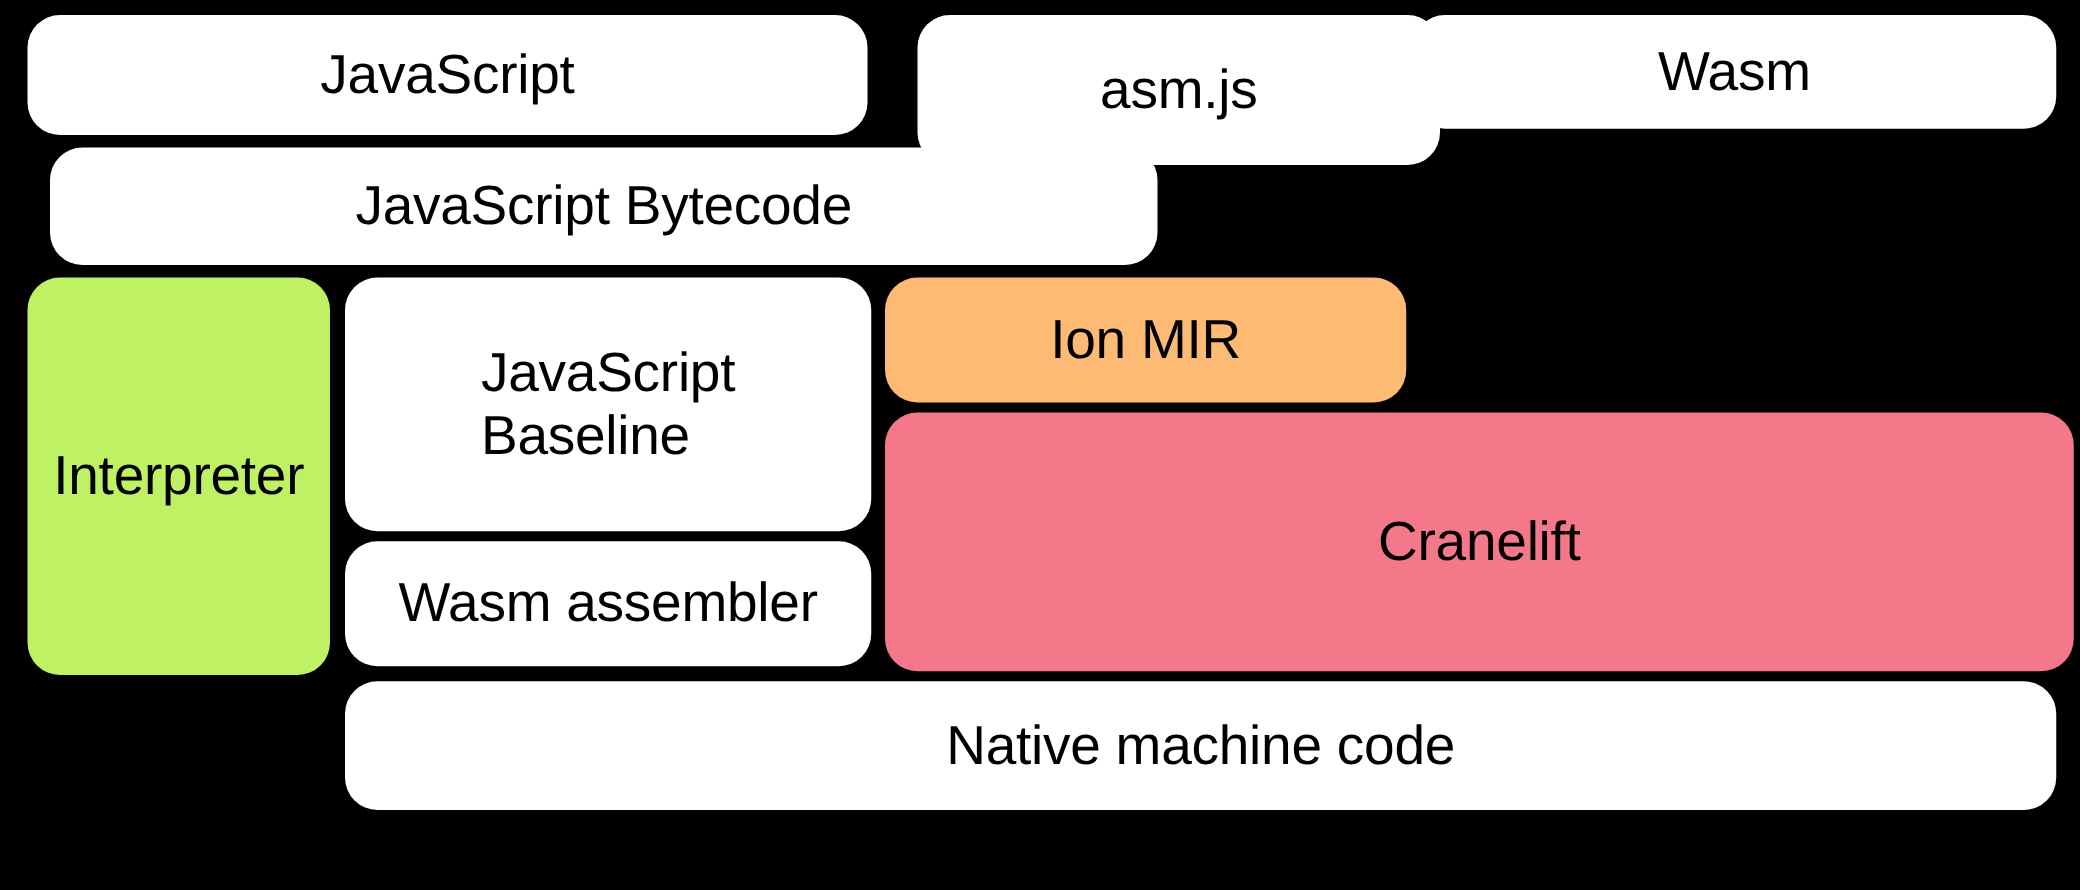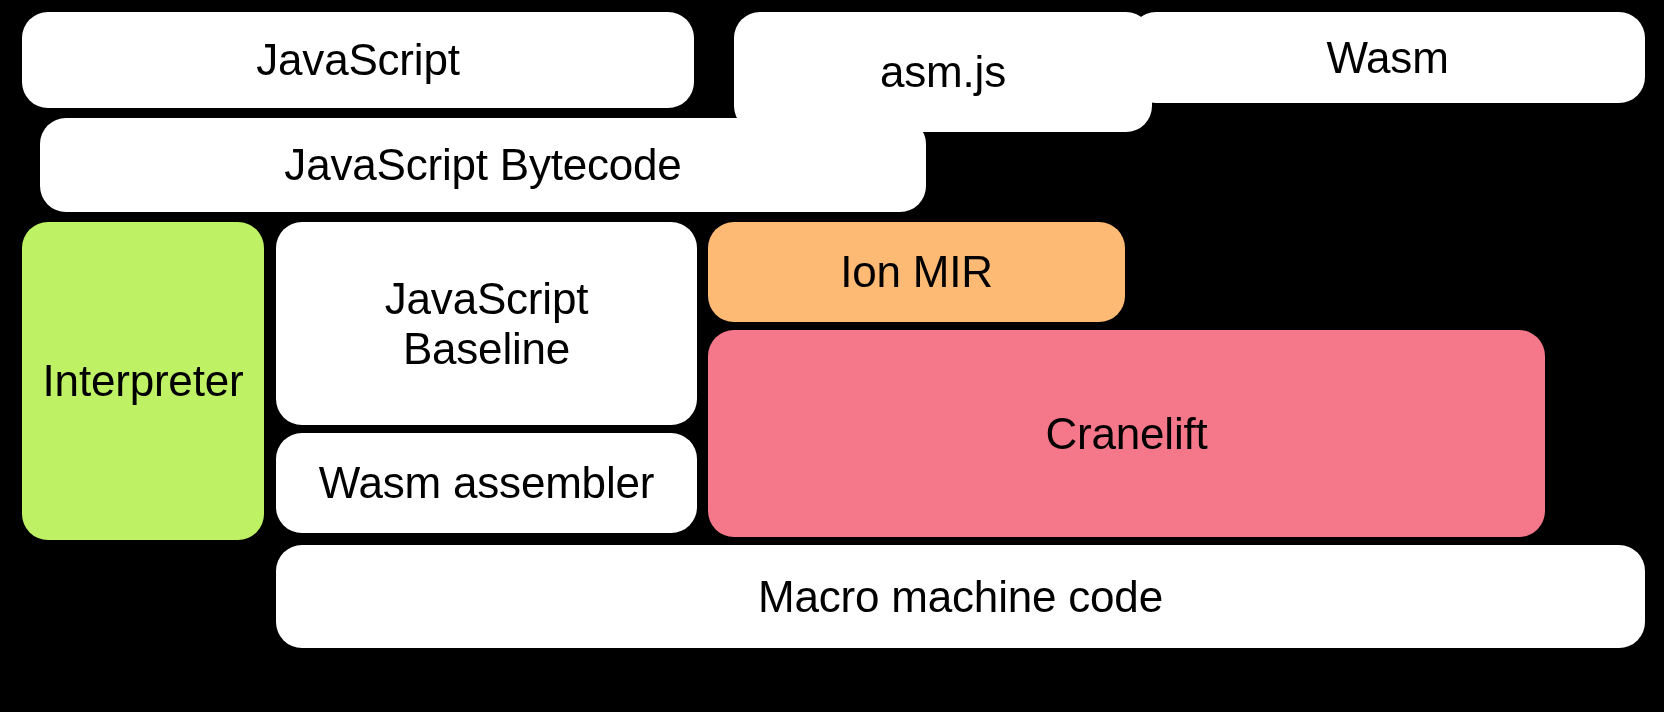--- a/index.html
+++ b/index.html
@@ -17,21 +17,20 @@
     height: 712px;
     background: #000000;
     overflow: hidden;
   }
   .node {
     position: absolute;
     box-sizing: border-box;
     display: flex;
     align-items: center;
     justify-content: center;
-    text-align: center;
     color: #000000;
     background: #ffffff;
     border-radius: 26px;
     font-family: "Liberation Sans", sans-serif;
     font-size: 44px;
     line-height: 1.12;
     font-weight: 400;
     letter-spacing: -0.2px;
     white-space: pre-line;
     padding: 0 10px;
@@ -51,18 +50,18 @@
     </div>
     <div style="position: absolute; left: 0px; top: 0px; width: 100%; height: 100%; pointer-events: none;">
       <div class="node" style="left: 40px; top: 118px; width: 886px; height: 94px; pointer-events: auto;">JavaScript Bytecode</div>
     </div>
     <div style="position: absolute; left: 0px; top: 0px; width: 100%; height: 100%; pointer-events: none;">
       <div class="node gray" style="left: 22px; top: 222px; width: 242px; height: 318px; pointer-events: auto;">Interpreter</div>
       <div class="node" style="left: 276px; top: 222px; width: 421px; height: 203px; pointer-events: auto;">JavaScript
 Baseline</div>
       <div class="node" style="left: 276px; top: 433px; width: 421px; height: 100px; pointer-events: auto;">Wasm assembler</div>
       <div class="node green" style="left: 708px; top: 222px; width: 417px; height: 100px; pointer-events: auto;">Ion MIR</div>
-      <div class="node pink" style="left: 708px; top: 330px; width: 837px; height: 207px; pointer-events: auto;">Cranelift</div>
+      <div class="node pink" style="left: 708px; top: 330px; width: 951px; height: 207px; pointer-events: auto;">Cranelift</div>
     </div>
     <div style="position: absolute; left: 0px; top: 0px; width: 100%; height: 100%; pointer-events: none;">
-      <div class="node" style="left: 276px; top: 545px; width: 1369px; height: 103px; pointer-events: auto;">Macro machine code</div>
+      <div class="node" style="left: 276px; top: 545px; width: 1369px; height: 103px; pointer-events: auto;">Native machine code</div>
     </div>
   </div>
 
 </body></html>

